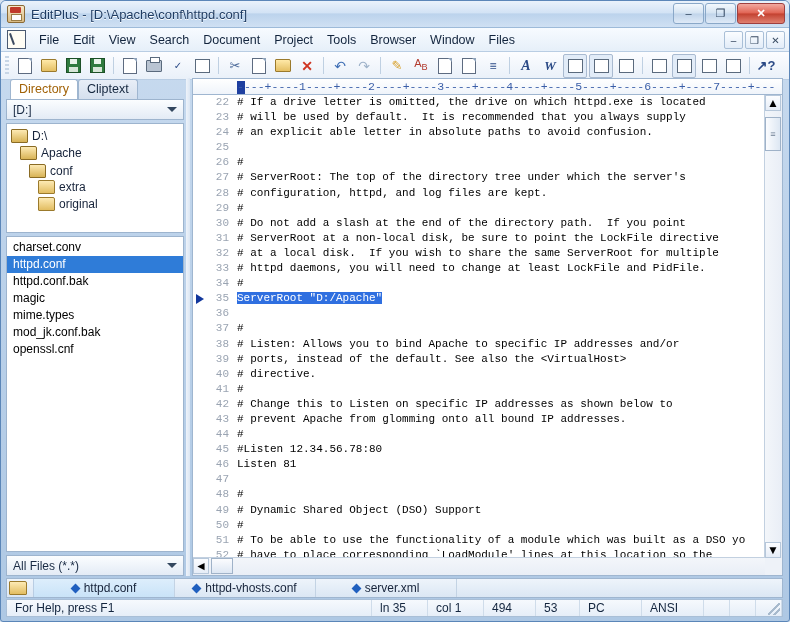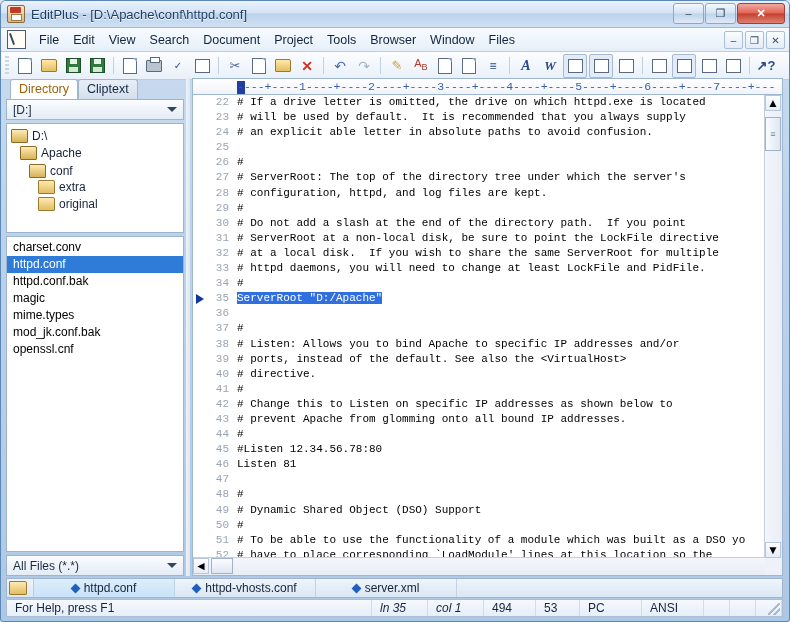--- a/index.html
+++ b/index.html
@@ -228,21 +228,21 @@
   
   .statusbar{
     position:absolute;left:5px;right:6px;bottom:4px;height:18px;
     display:flex;align-items:center;
     background:linear-gradient(to bottom,#f6f9fd,#e6eef8);
     border:1px solid #a9bfd7;box-sizing:border-box;font-size:12px;color:#14263f;
   }
   .scell{height:100%;display:flex;align-items:center;padding-left:8px;border-right:1px solid #cfdcea;box-sizing:border-box;}
   .scell.help{flex:0 0 160px;border-right:none;}
   .scell.gap{flex:1 1 auto;border-right:1px solid #cfdcea;}
-  .scell.w56{flex:0 0 56px;font-style:italic;}
+  .scell.w56{flex:0 0 56px;}
   .scell.w52{flex:0 0 52px;}
   .scell.w44{flex:0 0 44px;}
   .scell.w62{flex:0 0 62px;}
   .scell.w26{flex:0 0 26px;}
   .grip2{position:absolute;right:2px;bottom:1px;width:12px;height:12px;
     background:
       linear-gradient(135deg,transparent 45%,#a8bacd 45%,#a8bacd 55%,transparent 55%),
       linear-gradient(135deg,transparent 70%,#a8bacd 70%,#a8bacd 80%,transparent 80%);}
 </style>
 </head>

